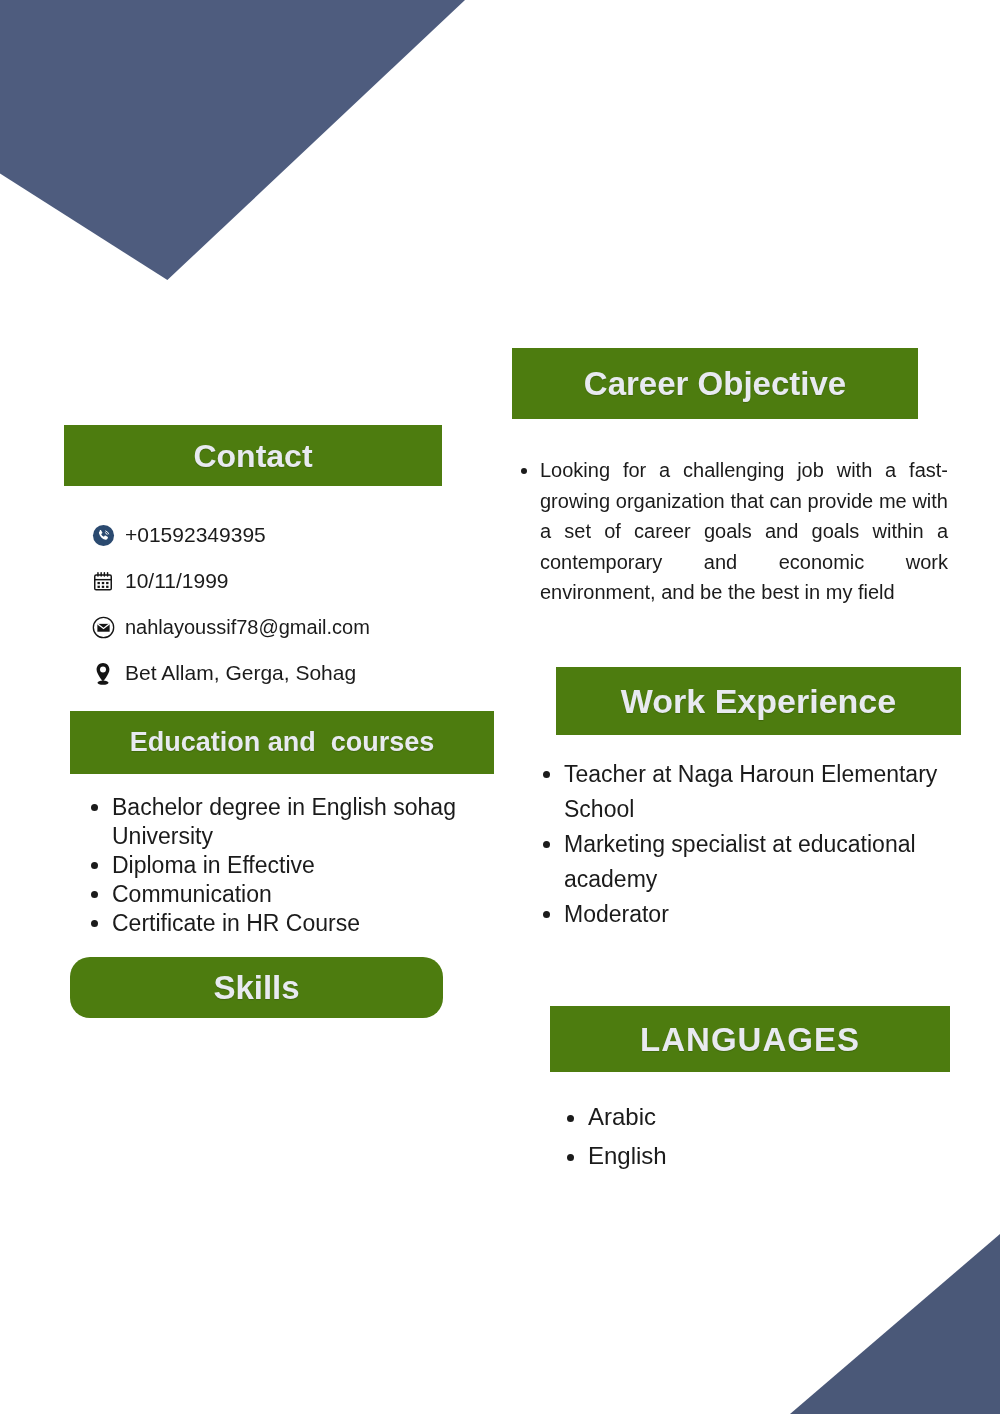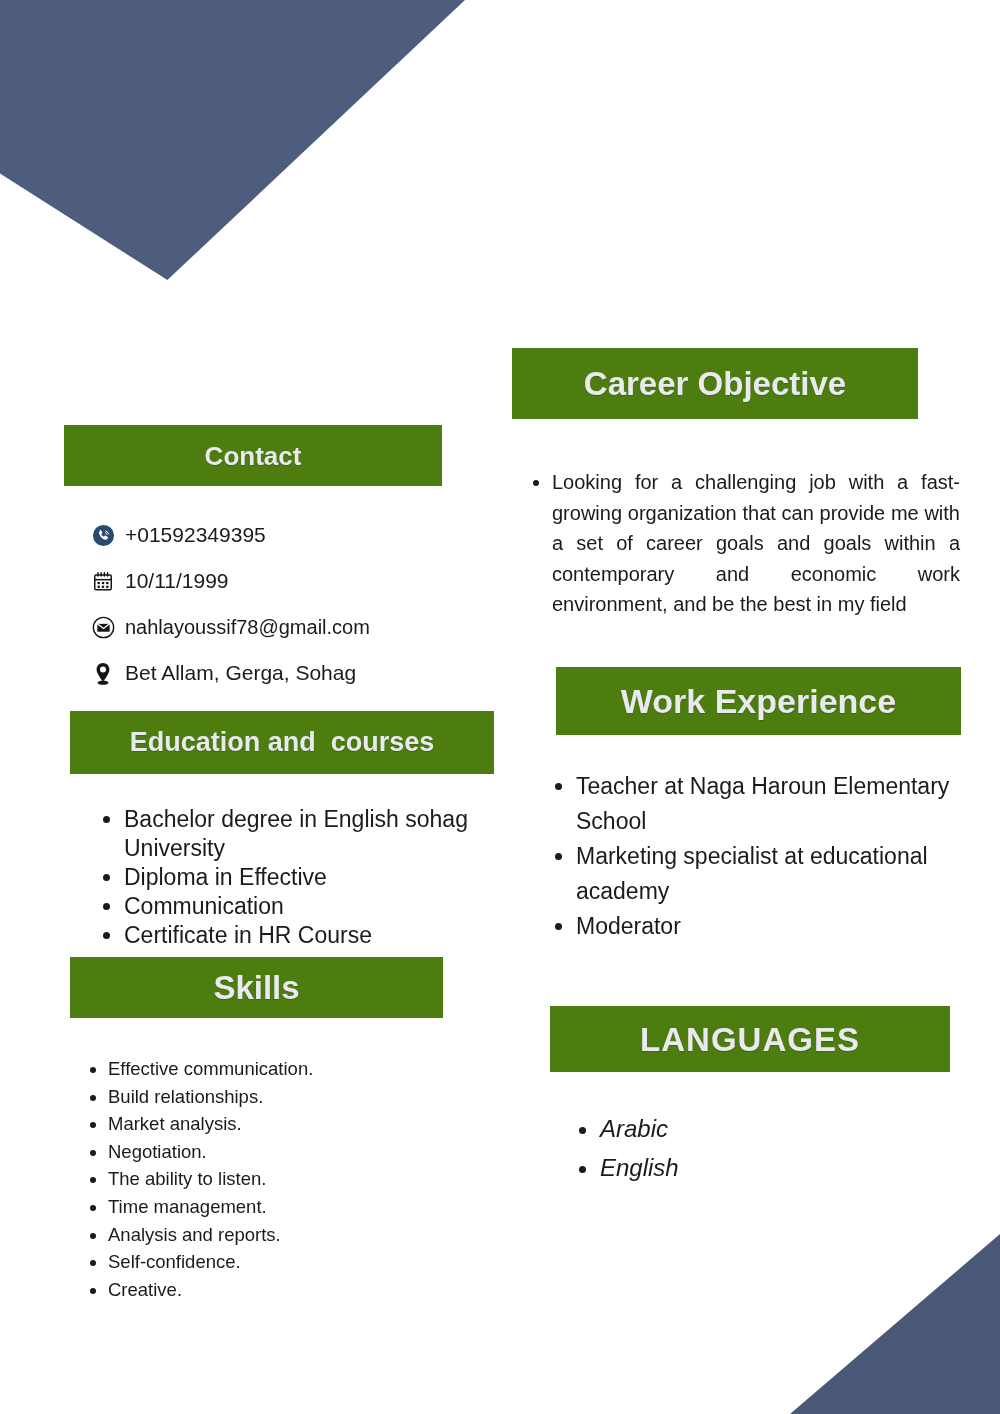--- a/index.html
+++ b/index.html
@@ -69,26 +69,26 @@
   .bar-text {
     font-family: "Liberation Sans", sans-serif;
     font-weight: bold;
     color: #e8eaf0;
     text-shadow: 0 1px 1px rgba(0,0,0,0.18);
     white-space: pre;
     line-height: 1;
   }
 
   #bar-contact      { left: 64px;  top: 425px;  width: 378px; height: 61px; }
-  #bar-contact .bar-text      { font-size: 26px; }
+  #bar-contact .bar-text      { font-size: 32px; }
 
   #bar-education    { left: 70px;  top: 711px;  width: 424px; height: 63px; }
   #bar-education .bar-text    { font-size: 27px; }
 
-  #bar-skills       { left: 70px;  top: 957px;  width: 373px; height: 61px; }
+  #bar-skills       { left: 70px;  top: 957px;  width: 373px; height: 61px; border-radius: 20px; }
   #bar-skills .bar-text       { font-size: 33px; }
 
   #bar-objective    { left: 512px; top: 348px;  width: 406px; height: 71px; }
   #bar-objective .bar-text    { font-size: 33px; }
 
   #bar-work         { left: 556px; top: 667px;  width: 405px; height: 68px; }
   #bar-work .bar-text         { font-size: 34px; }
 
   #bar-languages    { left: 550px; top: 1006px; width: 400px; height: 66px; }
   #bar-languages .bar-text    { font-size: 33px; letter-spacing: 1px; }
@@ -118,21 +118,21 @@
     font-family: "Liberation Sans", sans-serif;
     font-size: 21px;
     color: #1b1b1b;
     white-space: nowrap;
   }
   .contact-text.small { font-size: 20px; }
 
   
   ul.blist {
     position: absolute;
-    margin: 12px;
+    margin: 0;
     padding: 0 0 0 26px;
     list-style: disc;
   }
   ul.blist li {
     font-family: "Liberation Sans", sans-serif;
     color: #1b1b1b;
   }
 
   #education-list {
     left: 86px;
@@ -172,21 +172,20 @@
   }
   #work-list li {
     font-size: 23px;
     line-height: 35px;
   }
 
   #languages-list {
     left: 562px;
     top: 1097px;
     width: 350px;
-    font-style: italic;
   }
   #languages-list li {
     font-size: 24px;
     line-height: 39px;
   }
 </style>
 </head>
 <body>
 
 <div id="page">
@@ -263,31 +262,20 @@
     <li>Bachelor degree in English sohag University</li>
     <li> Diploma in Effective</li>
     <li>Communication</li>
     <li> Certificate in HR Course</li>
   </ul>
 
   <div class="bar" id="bar-skills">
     <span class="bar-text">Skills</span>
   </div>
 
-  <ul class="blist" id="skills-list">
-    <li>Effective communication.</li>
-    <li>Build relationships.</li>
-    <li>Market analysis.</li>
-    <li>Negotiation.</li>
-    <li>The ability to listen.</li>
-    <li>Time management.</li>
-    <li>Analysis and reports.</li>
-    <li>Self-confidence.</li>
-    <li>Creative.</li>
-  </ul>
 
   <div class="bar" id="bar-objective">
     <span class="bar-text">Career Objective</span>
   </div>
 
   <ul class="blist" id="objective-list">
     <li>Looking for a challenging job with a fast-growing organization that can provide me with a set of career goals and goals within a contemporary and economic work environment, and be the best in my field</li>
   </ul>
 
   <div class="bar" id="bar-work">

